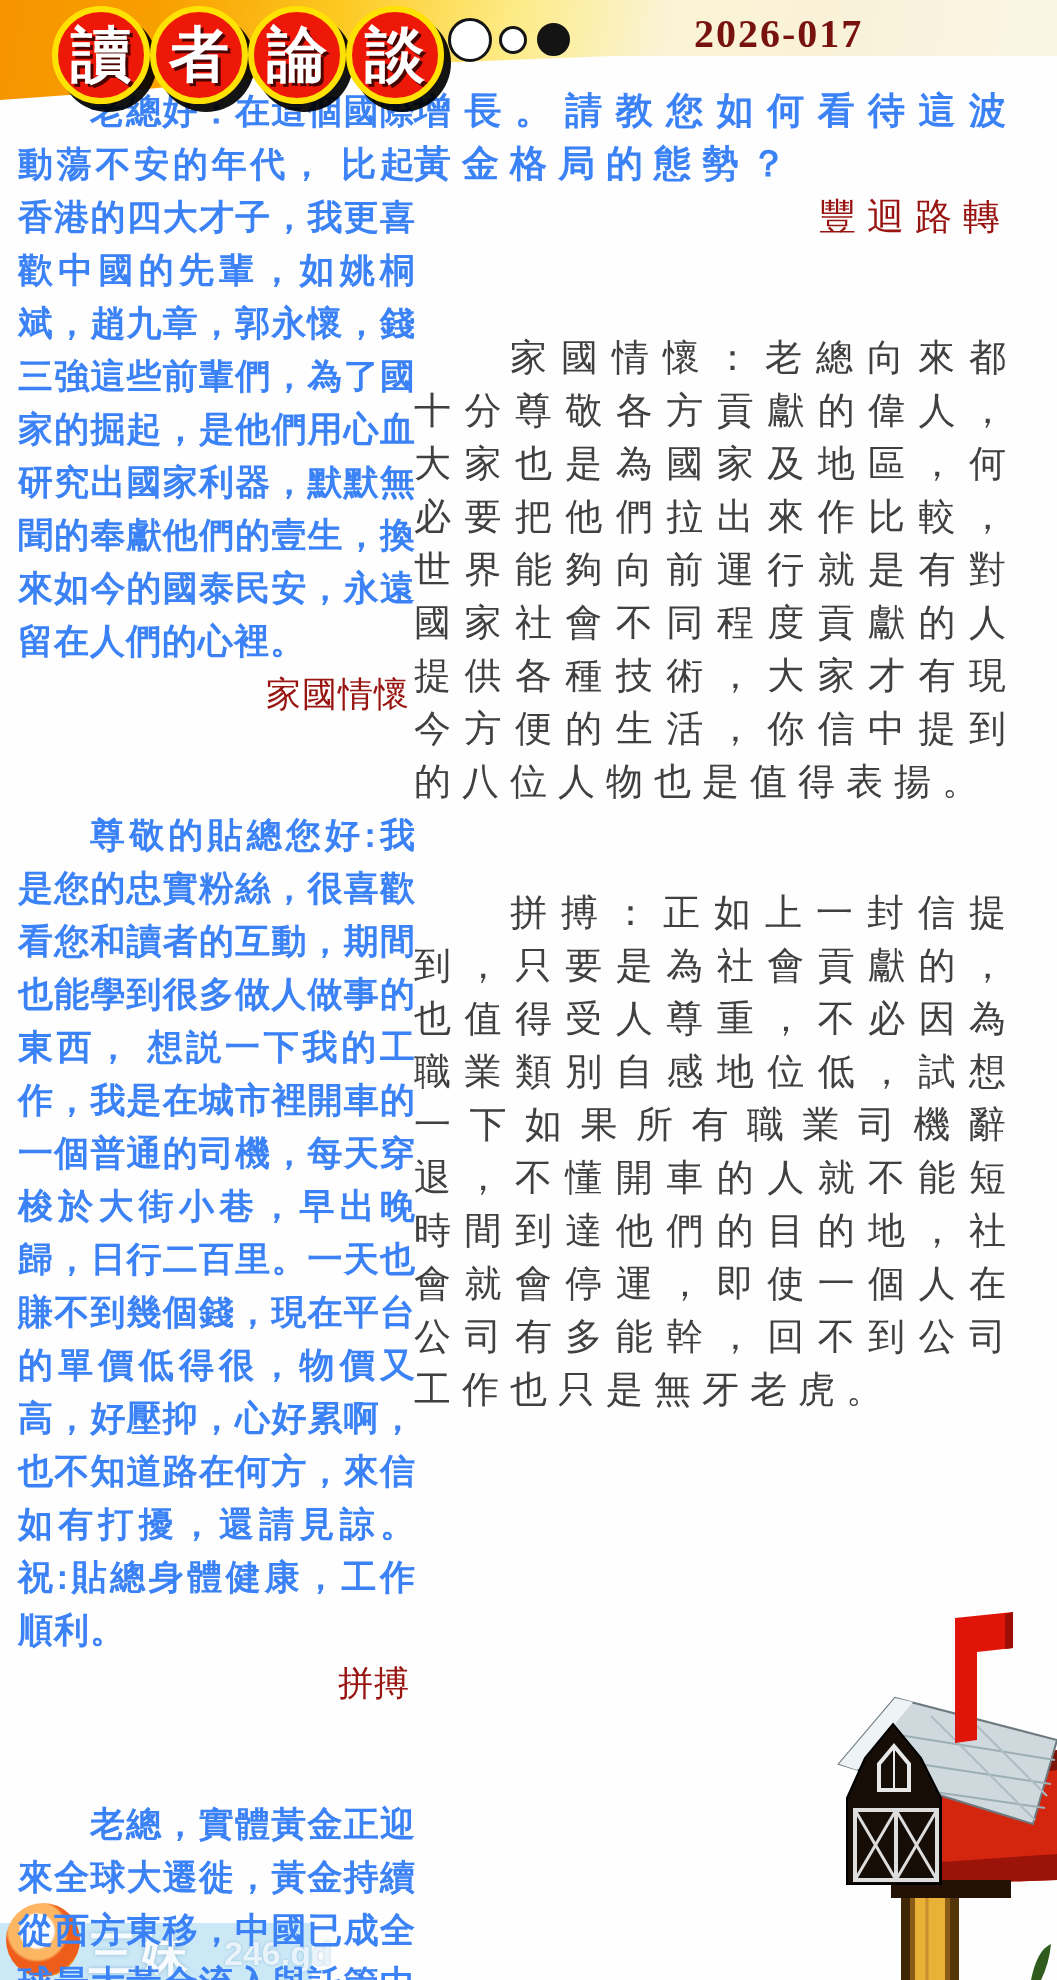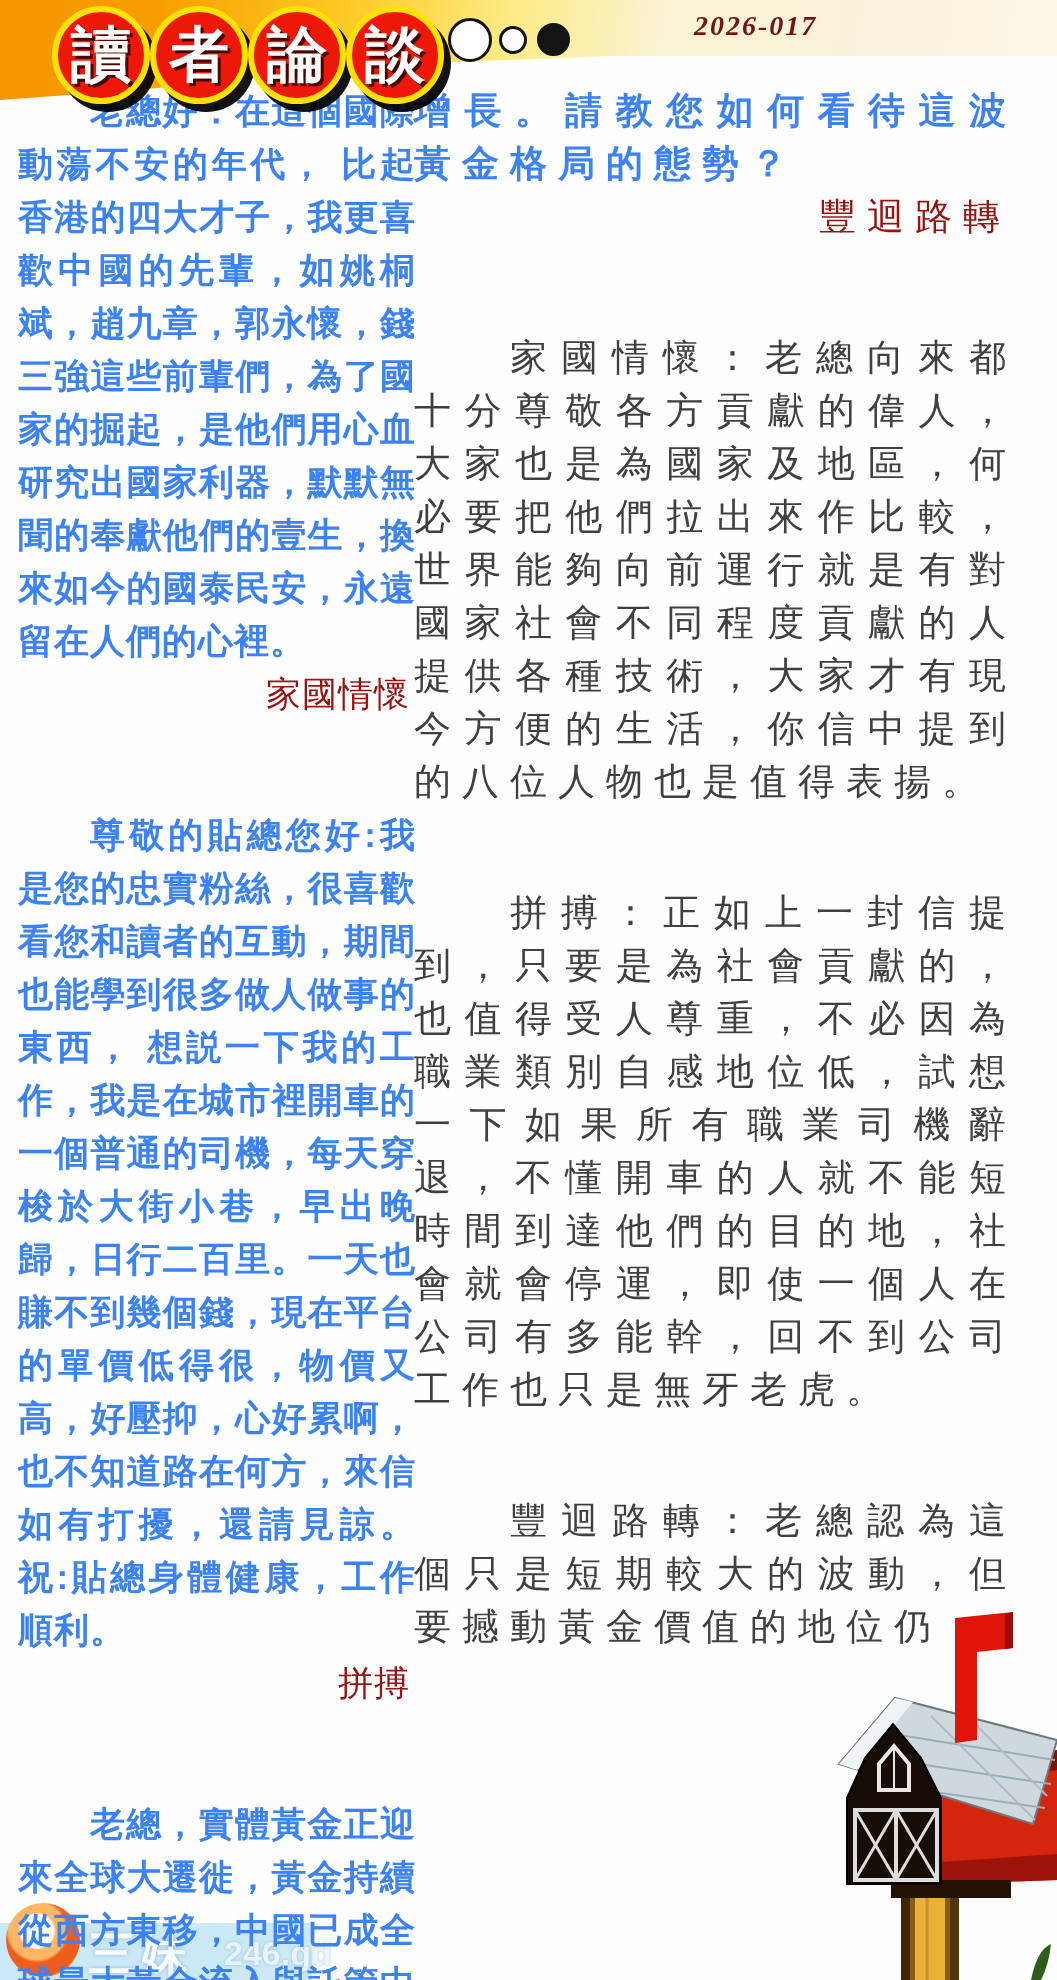--- a/index.html
+++ b/index.html
@@ -14,21 +14,21 @@
          background:#ee1809;border:6px solid #ffe103;box-shadow:7px 8px 0 rgba(0,0,0,0.92);
          color:#fff;font-weight:900;font-size:60px;line-height:86px;text-align:center;
          text-shadow:3px 3px 0 #4a0400;}
   .badge1{left:52px}.badge2{left:150px}.badge3{left:248px}.badge4{left:346px}
   .circ{position:absolute;border-radius:50%;z-index:3;background:#fff;border:3px solid #141414;}
   .c1{left:448px;top:18px;width:38px;height:38px;}
   .c2{left:499px;top:26px;width:22px;height:22px;}
   .c3{left:537px;top:23px;width:27px;height:27px;background:#141414;}
   .issue{position:absolute;left:694px;top:10px;z-index:3;color:#77120f;
          font-family:"Liberation Serif","DejaVu Serif",serif;font-weight:700;
-         font-size:28px;letter-spacing:2px;font-style:italic;}
+         font-size:40px;letter-spacing:2px;}
 
   
   .col{position:absolute;top:84px;z-index:2;text-align:justify;}
   .col p{margin:0;}
   .col-left{left:18px;width:398px;font-size:35px;line-height:53px;letter-spacing:1px;}
   .col-right{left:414px;width:603px;font-size:37px;line-height:53px;letter-spacing:11px;}
   .letter{color:#3b82f6;font-weight:600;}
   .reply{color:#404040;font-weight:400;}
   .ind-l{text-indent:72px;}
   .ind-r{text-indent:96px;}
@@ -71,21 +71,20 @@
     <p class="letter ind-l">尊敬的貼總您好:我是您的忠實粉絲，很喜歡看您和讀者的互動，期間也能學到很多做人做事的東西， 想説一下我的工作，我是在城市裡開車的一個普通的司機，每天穿梭於大街小巷，早出晚歸，日行二百里。一天也賺不到幾個錢，現在平台的單價低得很，物價又高，好壓抑，心好累啊，也不知道路在何方，來信如有打擾，還請見諒。祝:貼總身體健康，工作順利。</p>
     <p class="sig">拼搏</p>
     <p class="letter ind-l">老總，實體黃金正迎來全球大遷徙，黃金持續從西方東移，中國已成全球最大黃金流入與託管中心，多國央行紛紛將黃金轉存中國，中俄黃金貿易更是爆發式</p>
   </div>
 
   <div class="col col-right">
     <p class="letter">增長。請教您如何看待這波黃金格局的態勢？</p>
     <p class="sig">豐迴路轉</p>
     <p class="reply ind-r">家國情懷：老總向來都十分尊敬各方貢獻的偉人，大家也是為國家及地區，何必要把他們拉出來作比較，世界能夠向前運行就是有對國家社會不同程度貢獻的人提供各種技術，大家才有現今方便的生活，你信中提到的八位人物也是值得表揚。</p>
     <p class="reply ind-r mt">拼搏：正如上一封信提到，只要是為社會貢獻的，也值得受人尊重，不必因為職業類別自感地位低，試想一下如果所有職業司機辭退，不懂開車的人就不能短時間到達他們的目的地，社會就會停運，即使一個人在公司有多能幹，回不到公司工作也只是無牙老虎。</p>
-    <p class="reply ind-r mt">豐迴路轉：老總認為這個只是短期較大的波動，但要撼動黃金價值的地位仍</p>
   </div>
 
   <div class="mailbox">
     <svg width="222" height="368" viewBox="0 0 222 368" xmlns="http://www.w3.org/2000/svg">
 
       <rect x="66" y="284" width="58" height="84" fill="#8a5c17"></rect>
       <rect x="80" y="284" width="30" height="84" fill="#e9b136"></rect>
       <rect x="66" y="284" width="9" height="84" fill="#3f2706"></rect>
       <rect x="115" y="284" width="9" height="84" fill="#54350a"></rect>
       <line x1="92" y1="284" x2="92" y2="368" stroke="#c98f2c" stroke-width="3"></line>

